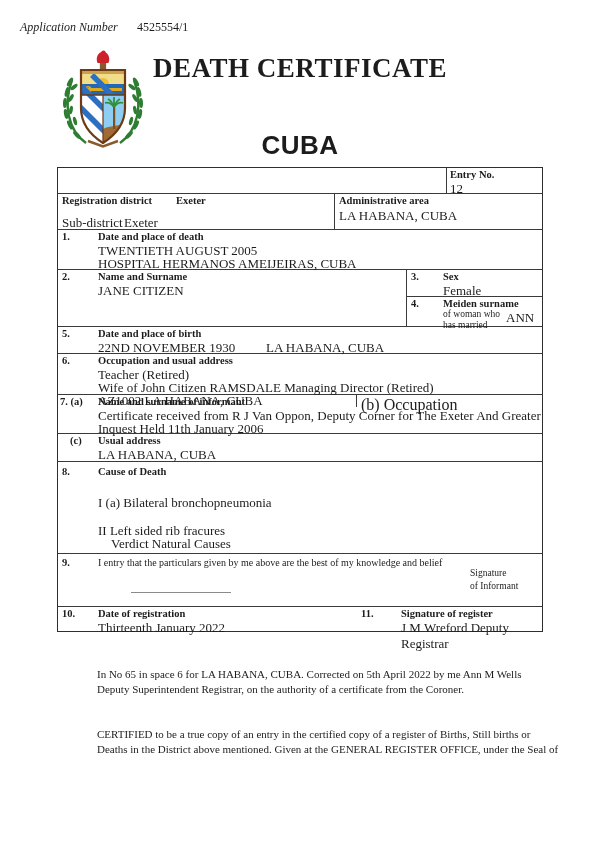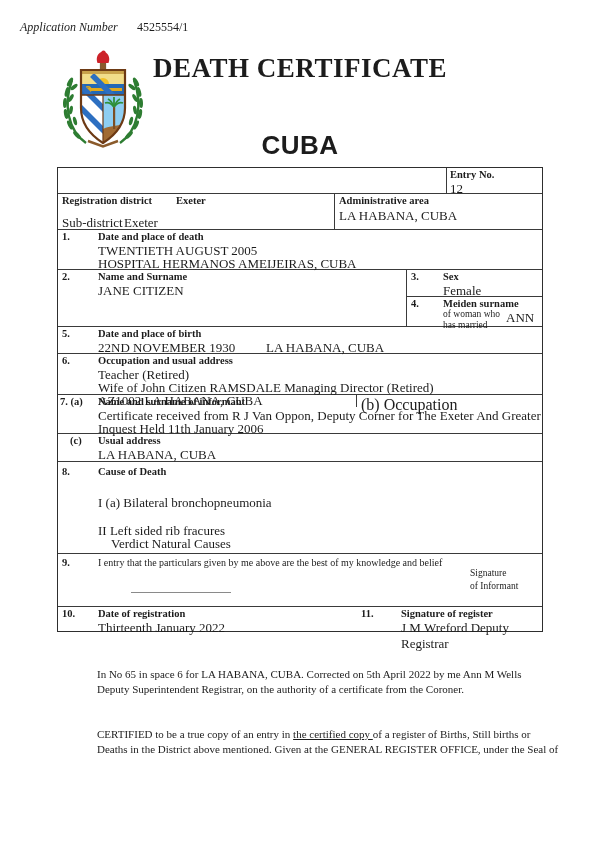--- a/index.html
+++ b/index.html
@@ -28,21 +28,21 @@
   .vl { position:absolute; width:0; border-left:1px solid #3a3a3a; }
   .cell-label { font-weight:bold; font-size:10.5px; }
   .num { font-weight:bold; font-size:10.5px; }
   .val { font-size:13px;font-family:Liberation Serif, serif; }
   .small { font-size:9.5px; }
   .sigline { position:absolute; border-top:1px solid #8a8a8a; }
 
   
   .para1 { left:97px; top:667px; width:436px; font-size:11px; line-height:14.5px; }
   .para2 { left:97px; top:727px; width:464px; font-size:11px; line-height:15px; }
-  .u { text-decoration:underline; }
+  .u { }
   .gap1 { margin-left:58px; } .gap2 { margin-left:34px; } .gap3 { margin-left:46px; }
   .strike-note { left:97px; top:770px; font-size:9.3px; }
   .caution { left:88px; top:784px; width:424px; text-align:center; font-size:8.8px; line-height:12px; }
   .warning-line { font-weight:bold; font-size:9.2px; }
 
   
   .wm-text { left:286px; top:774px; font-family:"Liberation Sans","DejaVu Sans",sans-serif;
              font-size:47px; font-weight:bold; letter-spacing:-1px; color:#2b5aa8; z-index:5; }
   .wm-bar { left:290px; top:829px; width:304px; height:5px; background:#f04a38; z-index:6; }
 </style>

